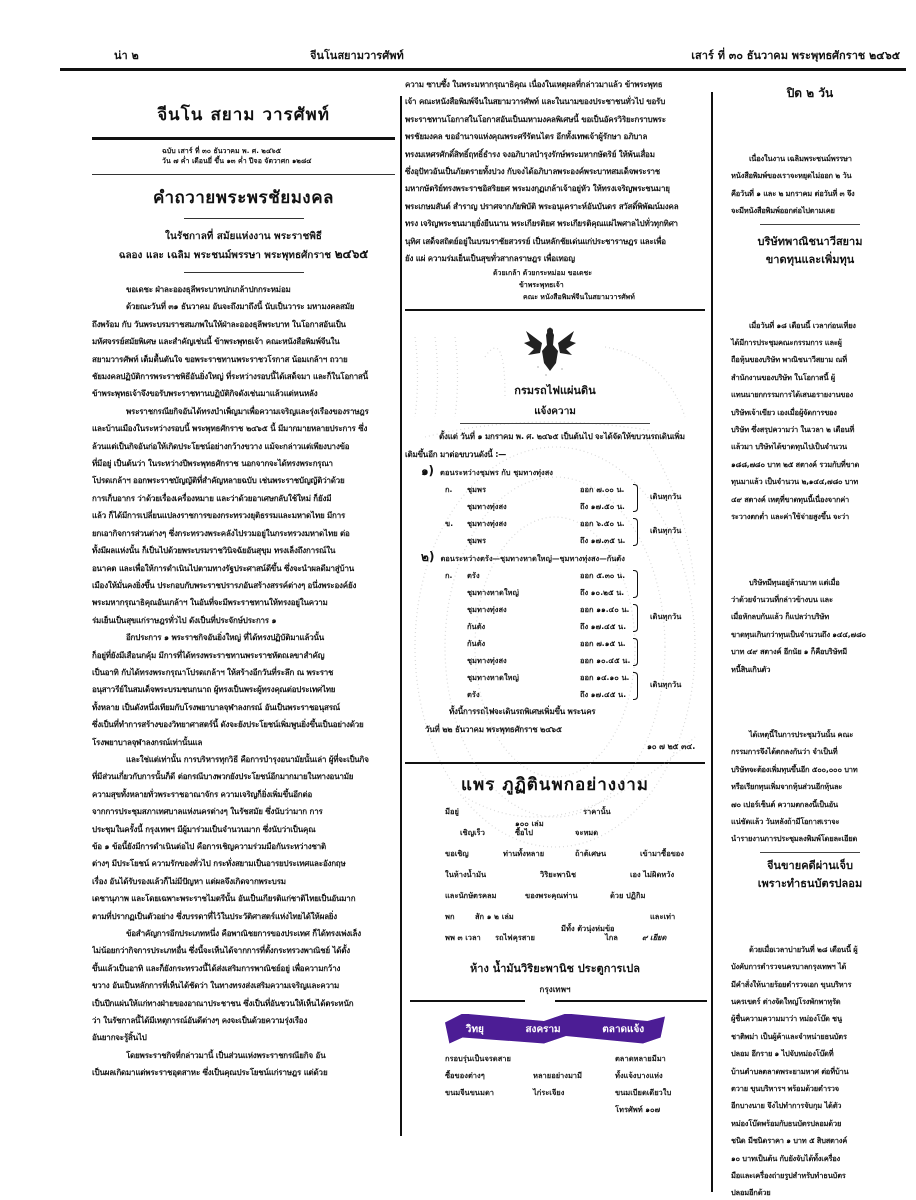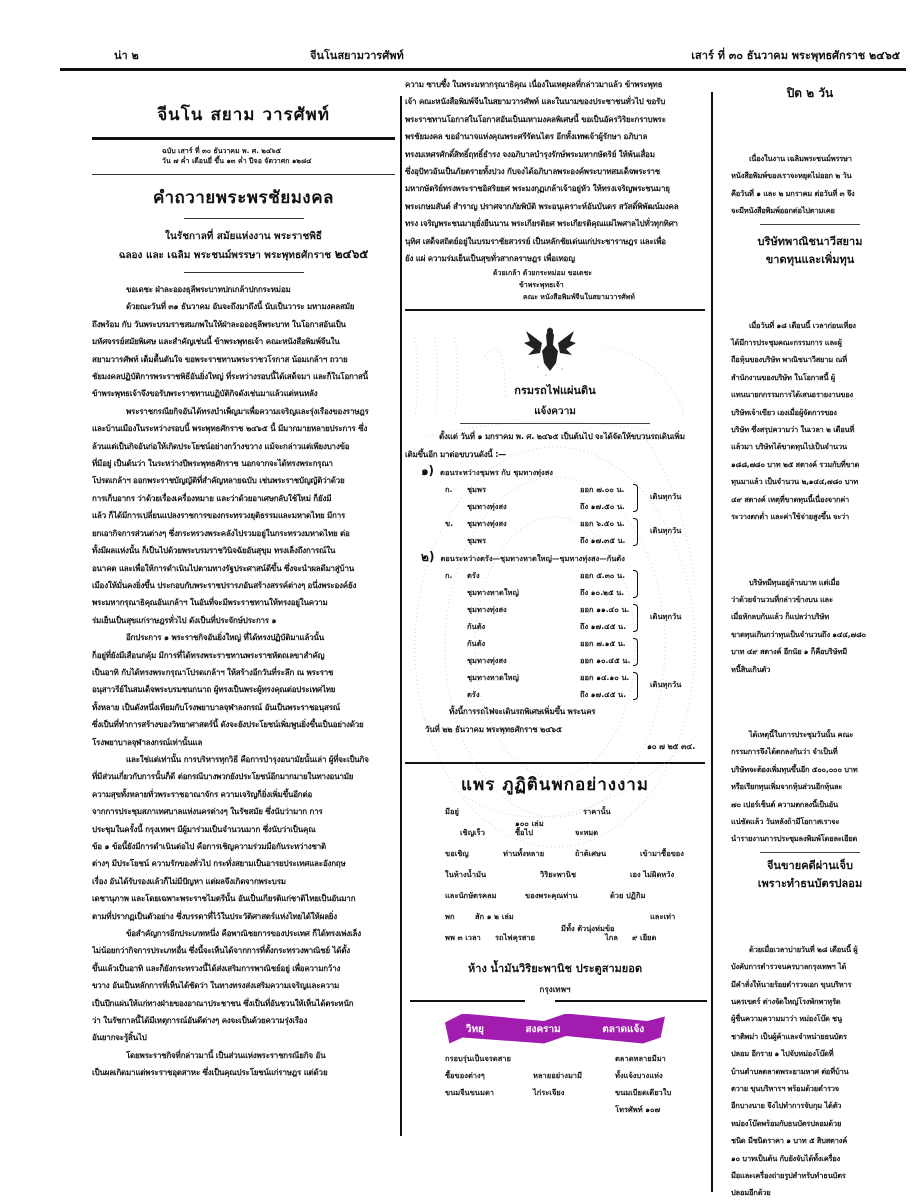--- a/index.html
+++ b/index.html
@@ -66,21 +66,21 @@
   .ad-rule { height: 2px; background: #111; margin-top: 6px; }
   .ad-title { font-size: 17px; font-weight: bold; text-align: center; letter-spacing: 1px; margin-top: 6px; }
   .ad-grid { position: relative; height: 160px; font-size: 7.5px; font-weight: bold; }
   .ad-grid span { position: absolute; white-space: nowrap; }
   .ad-foot { font-size: 11px; font-weight: bold; text-align: center; margin-top: 2px; }
   .ad-city { font-size: 8px; font-weight: bold; text-align: center; margin-top: 6px; }
   .split-rule { position: relative; height: 12px; }
   .split-rule .a { position: absolute; left: 5px; top: 4px; width: 115px; height: 2px; background: #111; }
   .split-rule .b { position: absolute; left: 150px; top: 4px; width: 152px; height: 2px; background: #111; }
 
-  .banner { width: 220px; height: 30px; margin: 6px auto 8px; background: #a21caf; color: #fff; font-size: 10px; font-weight: bold;
+  .banner { width: 220px; height: 30px; margin: 6px auto 8px; background: #4c1d95; color: #fff; font-size: 10px; font-weight: bold;
             display: flex; align-items: center; justify-content: space-around; clip-path: polygon(0 30%, 8% 0, 45% 25%, 55% 0, 92% 25%, 100% 10%, 98% 80%, 90% 100%, 55% 75%, 45% 100%, 8% 80%, 2% 100%); }
   .banner span { padding: 0 4px; }
 
   .fruit-grid { position: relative; height: 70px; font-size: 7.5px; font-weight: bold; }
   .fruit-grid span { position: absolute; white-space: nowrap; }
 
   
   .r-head { font-size: 11px; font-weight: bold; text-align: center; line-height: 18px; margin-top: 8px; }
   .r-head.big { font-size: 12px; }
   .r-rule { width: 100px; height: 1px; background: #444; margin: 4px auto; }
@@ -326,23 +326,23 @@
           <span style="left: 40px; top: 92px;">และนักษัตรคลม</span>
           <span style="left: 120px; top: 92px;">ของพระคุณท่าน</span>
           <span style="left: 205px; top: 92px;">ด้วย ปฏิกิม</span>
           <span style="left: 40px; top: 113px;">พก</span>
           <span style="left: 70px; top: 113px;">สัก ๑ ๒ เล่ม</span>
           <span style="left: 156px; top: 113px; margin-top: 12px;">มีทั้ง ตัวนุ่งห่มข้อ</span>
           <span style="left: 245px; top: 113px;">และเท่า</span>
           <span style="left: 40px; top: 134px;">พพ ๓ เวลา</span>
           <span style="left: 90px; top: 134px;">รถไฟคุรสาย</span>
           <span style="left: 200px; top: 134px;">ไกล</span>
-          <span style="left: 227px; top: 134px;">๙ เยียด</span>
-        </div>
-      <div class="ad-foot">ห้าง  น้ำมันวิริยะพานิช  ประตูสามยอด</div>
+          <span style="left: 237px; top: 134px; font-style: italic;">๙ เยียด</span>
+        </div>
+      <div class="ad-foot">ห้าง  น้ำมันวิริยะพานิช  ประตูการเปล</div>
       <div class="ad-city">กรุงเทพฯ</div>
     </div>
     <div class="split-rule">
         <div class="a"></div>
         <div class="b"></div>
       </div>
 
     <div>
       <div class="banner" id="bread-banner">
           <span>วิทยุ</span>

